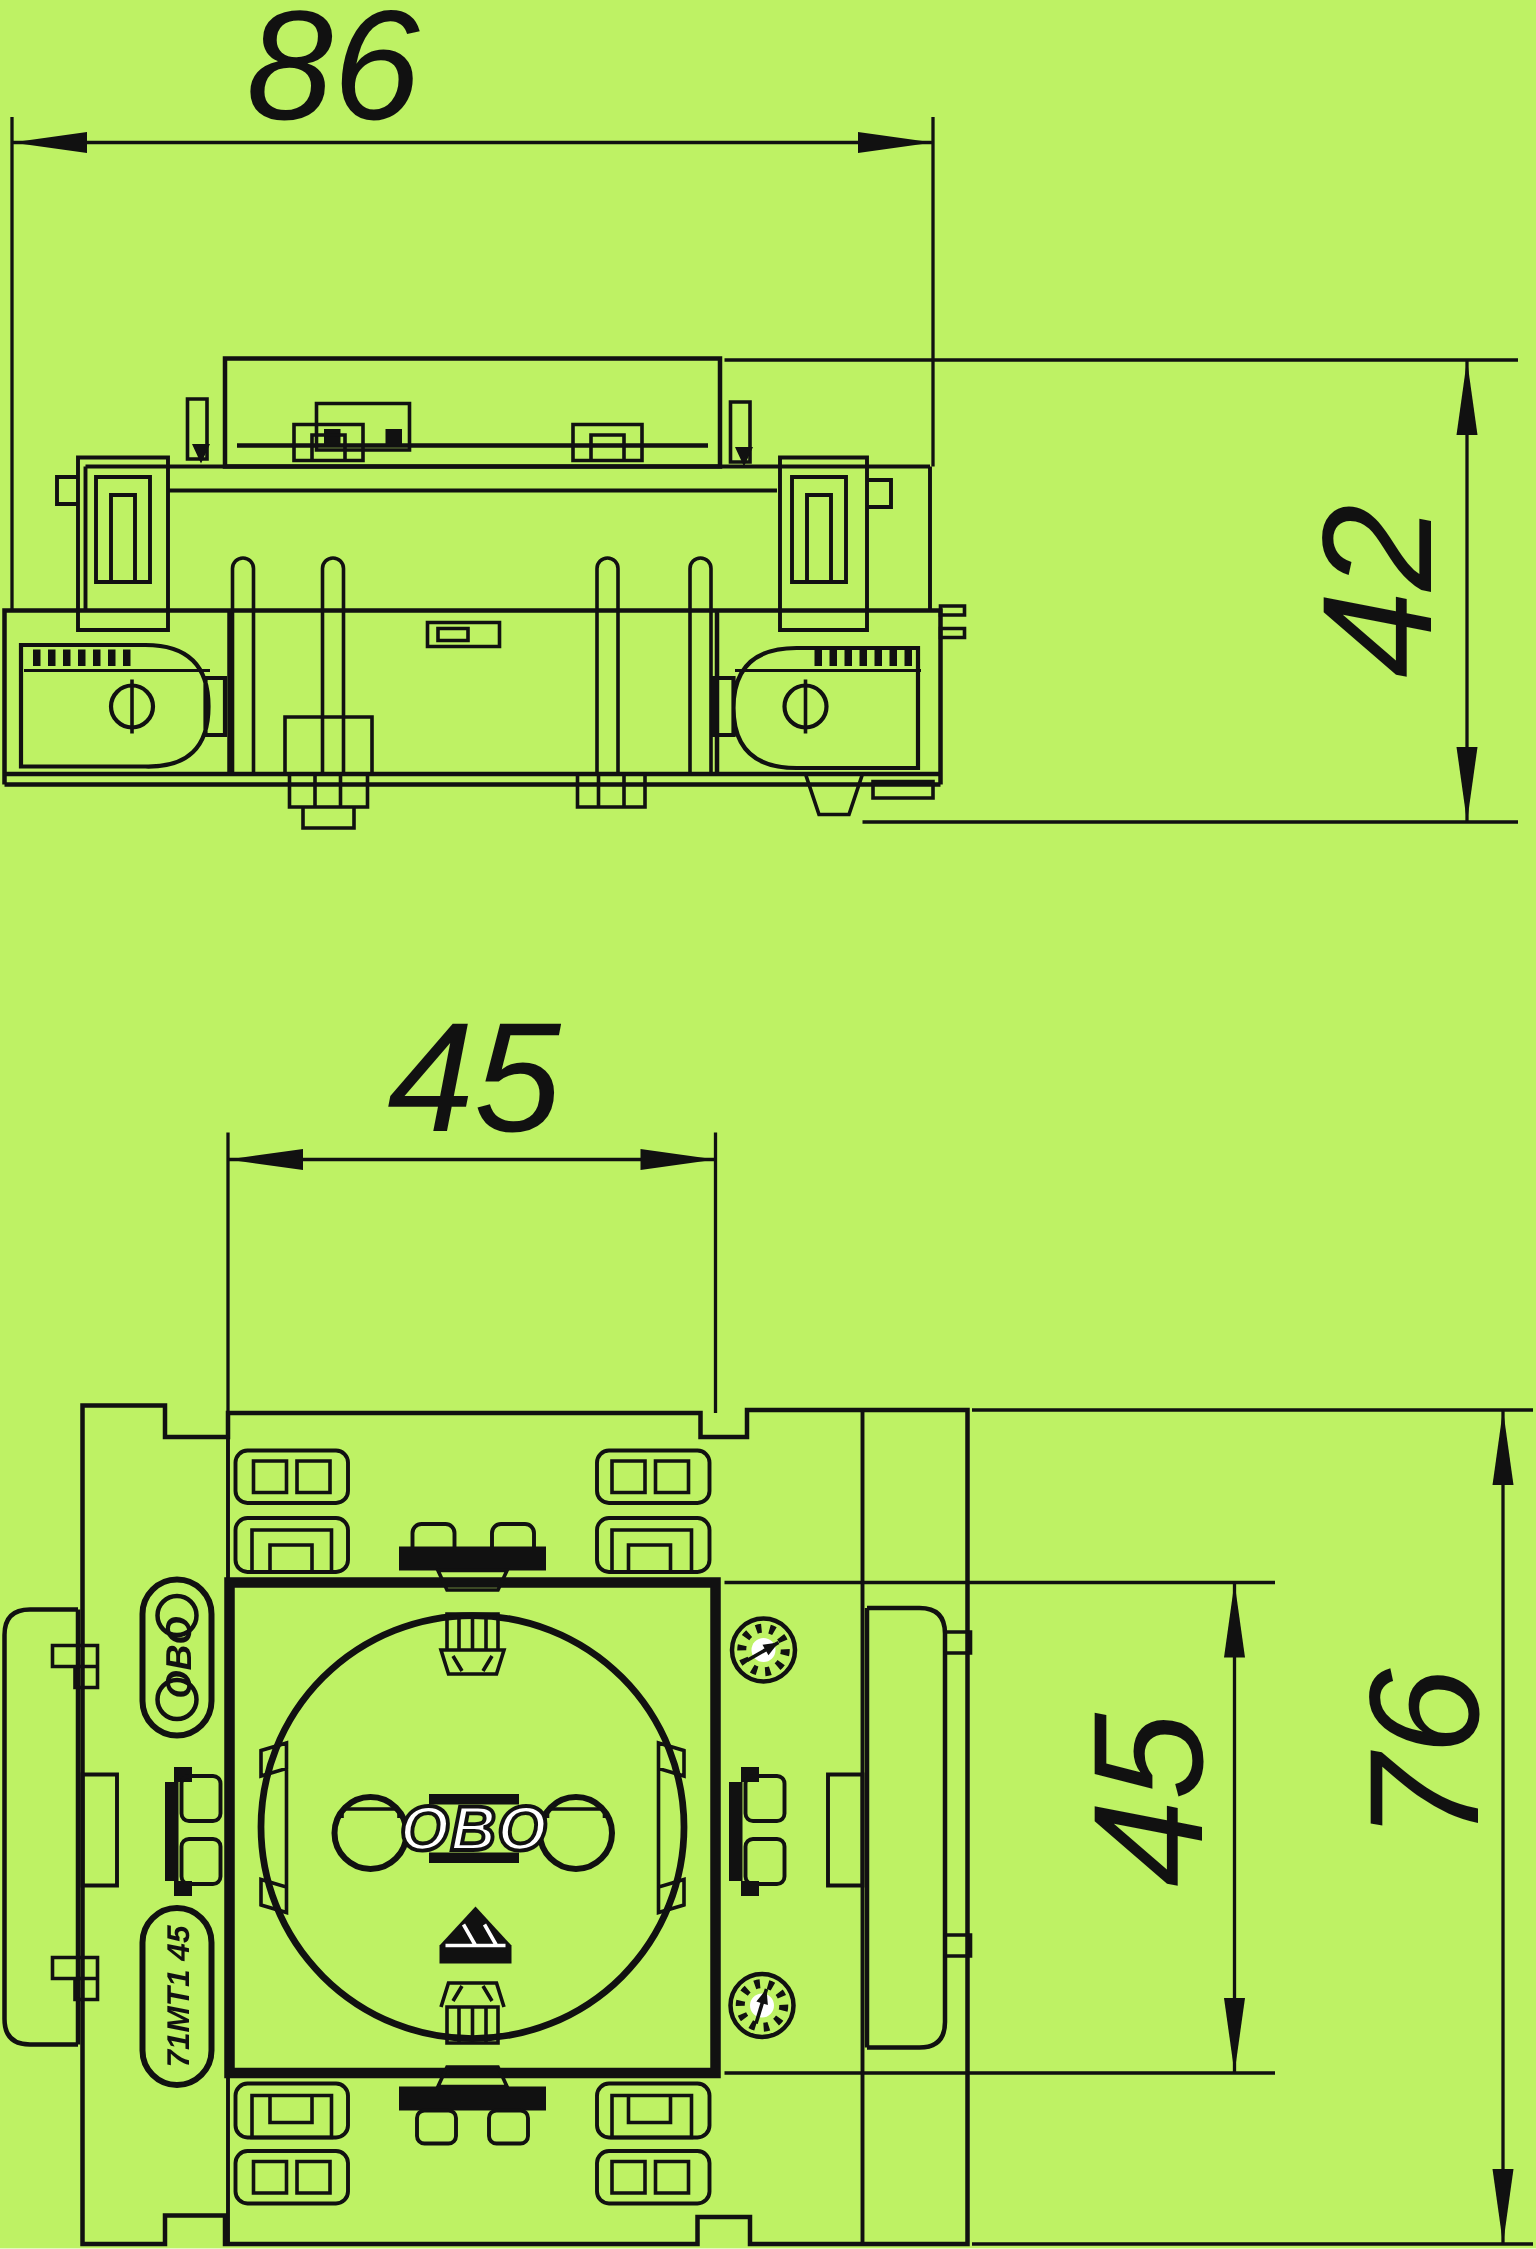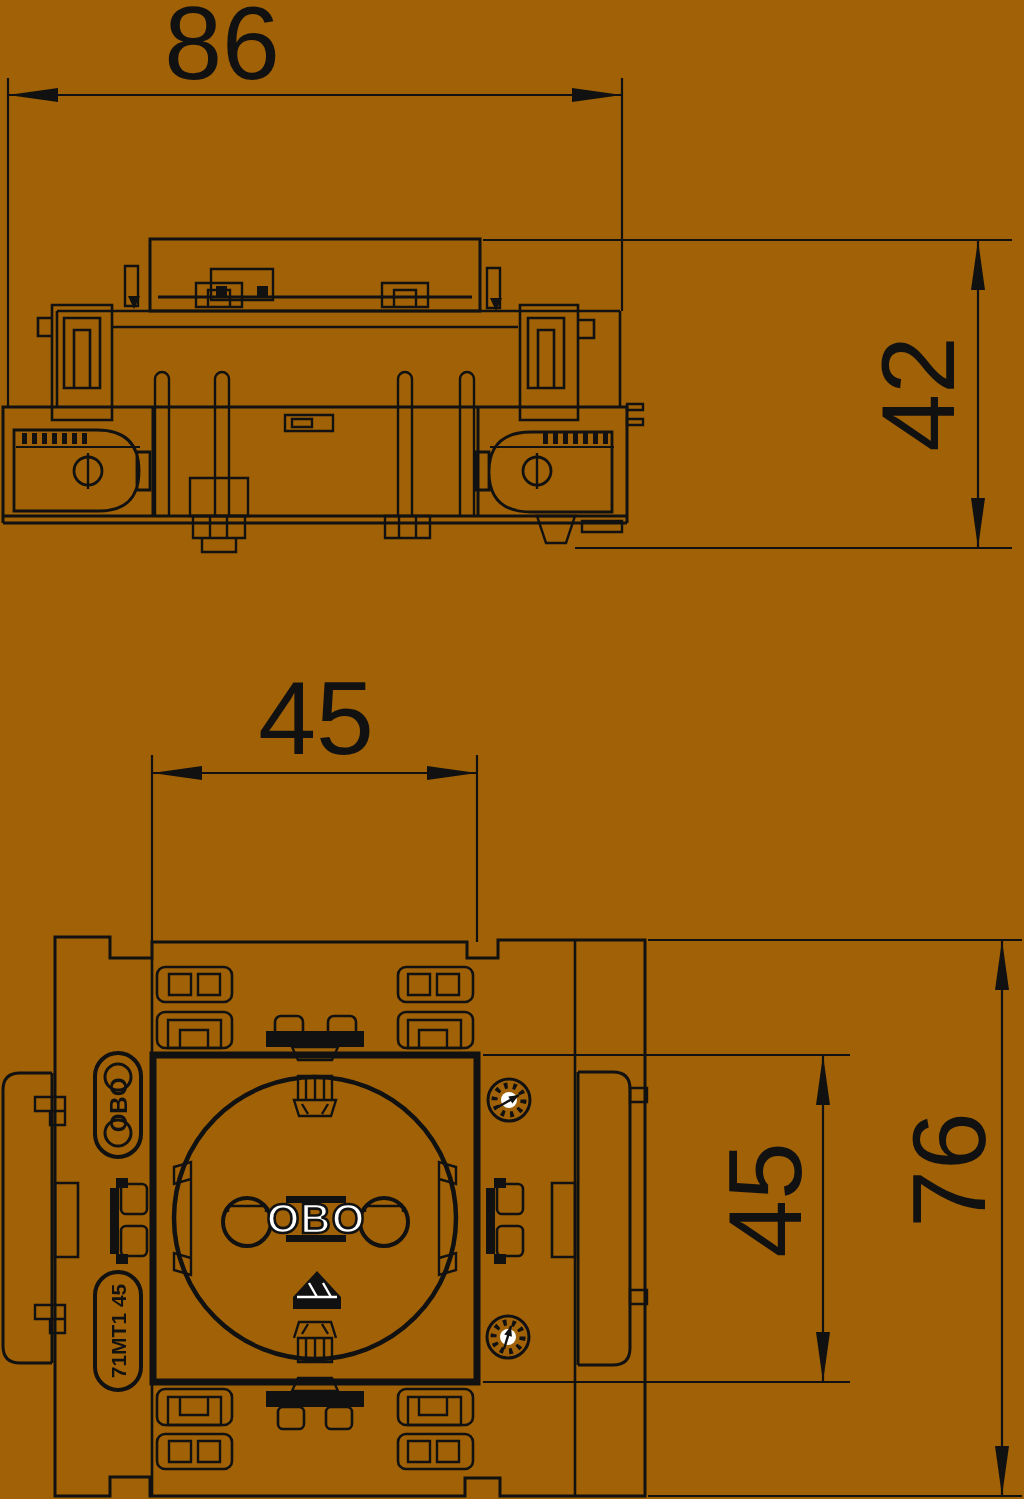--- a/index.html
+++ b/index.html
@@ -1,16 +1,16 @@
 <!DOCTYPE html>
 <html><head>
 <meta charset="utf-8">
 <style>
   html,body{margin:0;padding:0;background:#ffffff;}
-  .canvas{position:relative;width:1024px;height:1499px;background:#a16207;overflow:hidden;}
+  .canvas{position:relative;width:1024px;height:1499px;background:#bef264;overflow:hidden;font-style:italic;}
   svg{position:absolute;left:0;top:0;}
   .ln{stroke:#111;fill:none;}
   .fl{fill:#111;stroke:none;}
   .dimtxt{font-family:"Liberation Sans",sans-serif;font-size:104px;fill:#111;}
   .badgetxt{font-family:"Liberation Sans",sans-serif;font-weight:bold;fill:#111;}
   .logotxt{font-family:"Liberation Sans",sans-serif;font-weight:bold;font-size:42px;
            fill:#fff;stroke:#111;stroke-width:2.6px;letter-spacing:1px;}
 </style>
 </head>
 <body>

